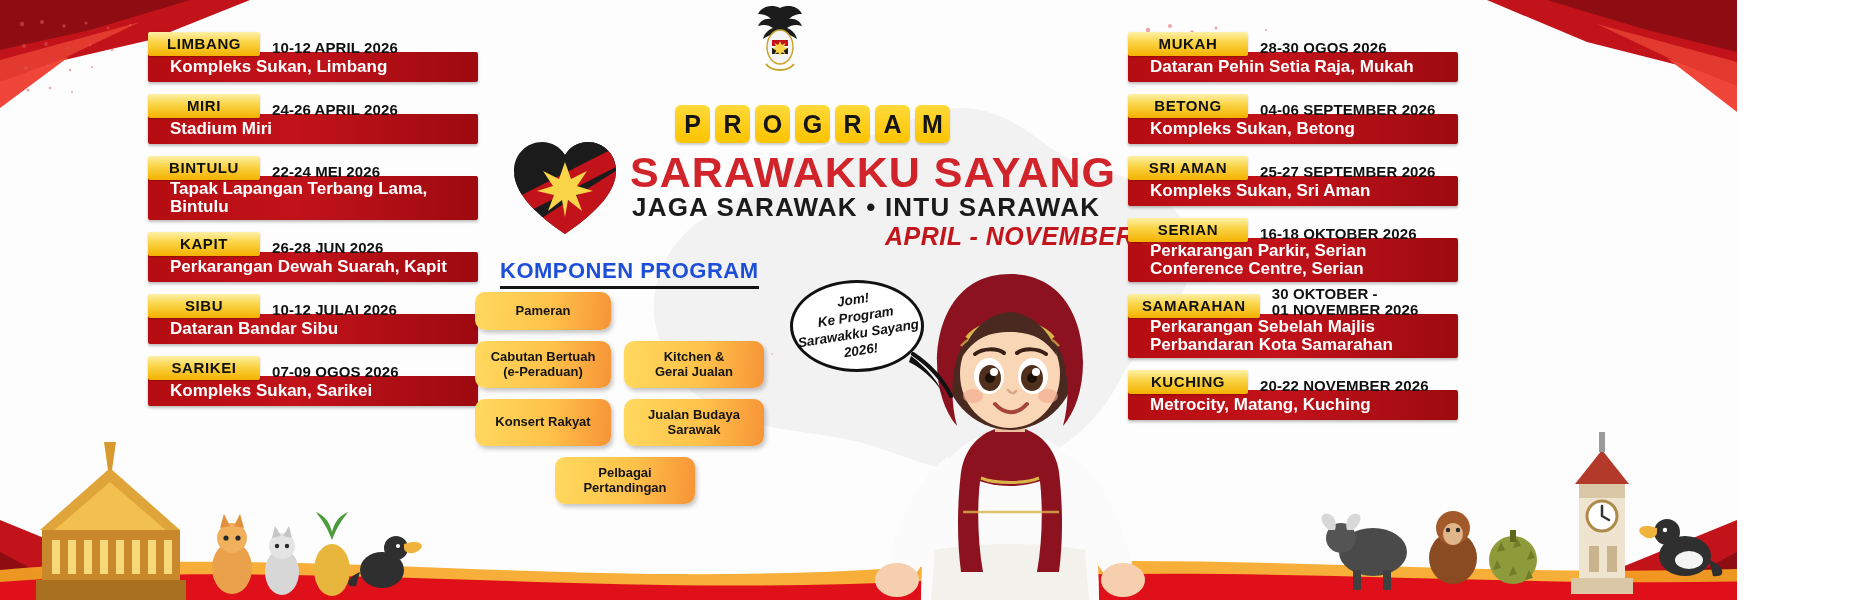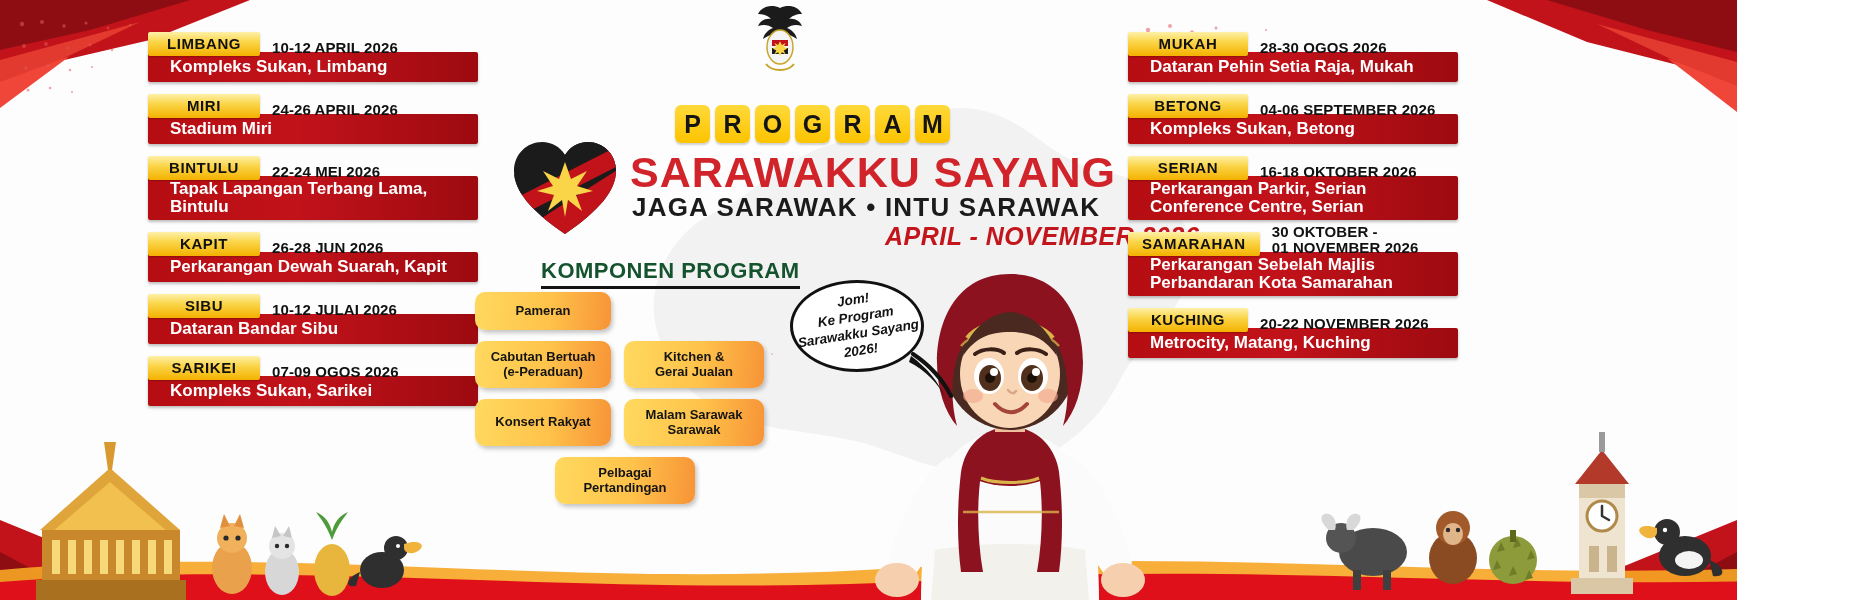--- a/index.html
+++ b/index.html
@@ -88,22 +88,22 @@
     white-space:nowrap;
   }
   .title-date {
     position:absolute; left:415px; top:222px;
     font-size:25px; font-weight:bold; font-style:italic; color:#c3161c;
     white-space:nowrap; letter-spacing:.5px;
   }
 
   .komponen-title {
     position:absolute; left:30px; top:258px;
-    font-size:22px; font-weight:bold; color:#14532d; letter-spacing:.5px;
-    border-bottom:3px solid #141414; padding-bottom:2px;margin-left:41px;
+    font-size:22px; font-weight:bold; color:#1d4ed8; letter-spacing:.5px;
+    border-bottom:3px solid #141414; padding-bottom:2px;
   }
 
   .pills { position:absolute; left:5px; top:292px; width:320px; }
   .pill-row { display:flex; gap:13px; margin-bottom:11px; }
   .pill {
     background:linear-gradient(95deg,#ffd95e 0%,#ffc24a 55%,#f79437 100%);
     color:#141414; font-weight:bold; font-size:13px; text-align:center;
     border-radius:10px; padding:9px 6px; line-height:1.12;
     box-shadow:2px 3px 4px rgba(0,0,0,.22);
     display:flex; align-items:center; justify-content:center;
@@ -315,20 +315,27 @@
     </div>
 
     <div class="entry">
       <div class="entry-head">
         <div class="city-chip">BETONG</div>
         <div class="date-txt">04-06 SEPTEMBER 2026</div>
       </div>
       <div class="entry-venue">Kompleks Sukan, Betong</div>
     </div>
 
+    <div class="entry">
+      <div class="entry-head">
+        <div class="city-chip">SRI AMAN</div>
+        <div class="date-txt">25-27 SEPTEMBER 2026</div>
+      </div>
+      <div class="entry-venue">Kompleks Sukan, Sri Aman</div>
+    </div>
 
     <div class="entry">
       <div class="entry-head">
         <div class="city-chip">SERIAN</div>
         <div class="date-txt">16-18 OKTOBER 2026</div>
       </div>
       <div class="entry-venue">Perkarangan Parkir, Serian Conference Centre, Serian</div>
     </div>
 
     <div class="entry">
@@ -394,21 +401,21 @@
         <div class="pill pill-a">Pameran</div>
       </div>
       <div class="pill-row">
         <div class="pill pill-a">Cabutan Bertuah
 (e-Peraduan)</div>
         <div class="pill pill-b">Kitchen &amp;
 Gerai Jualan</div>
       </div>
       <div class="pill-row">
         <div class="pill pill-a">Konsert Rakyat</div>
-        <div class="pill pill-b">Malam Sarawak
+        <div class="pill pill-b">Jualan Budaya
 Sarawak</div>
       </div>
       <div class="pill-row">
         <div class="pill pill-wide">Pelbagai
 Pertandingan</div>
       </div>
     </div>
 
   </div>
 

